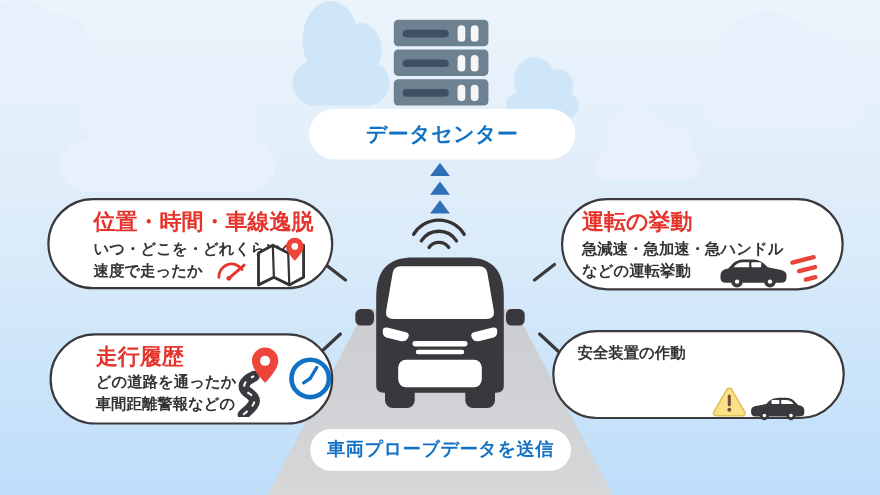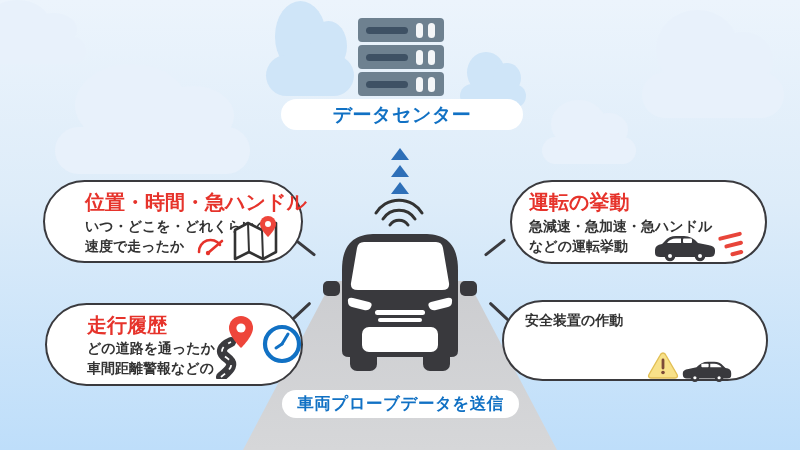--- a/index.html
+++ b/index.html
@@ -33,22 +33,22 @@
   .srow{position:relative;height:24px;margin-bottom:3px;background:#6e8190;border-radius:4px;}
   .srow .slot{position:absolute;left:8px;top:8.5px;width:42px;height:7px;background:#3e5164;border-radius:3.5px;}
   .srow .led1,.srow .led2{position:absolute;top:4.5px;width:7px;height:15px;background:#f4f6f8;border-radius:3.5px;}
   .srow .led1{right:21px;} .srow .led2{right:9px;}
   
   .pill{
     position:absolute;background:#fff;border-radius:999px;
     display:flex;align-items:center;justify-content:center;
     color:#1171c4;font-weight:800;letter-spacing:.5px;
   }
-  .pill.dc{left:281px;top:99px;width:242px;height:31px;font-size:19px;}
-  .pill.send{left:282px;top:390px;width:237px;height:28px;font-size:16.5px;text-align:center;}
+  .pill.dc{left:281px;top:99px;width:242px;height:46px;font-size:19px;}
+  .pill.send{left:282px;top:390px;width:237px;height:38px;font-size:16.5px;text-align:center;}
   
   .arrows{position:absolute;left:391px;top:148px;width:18px;}
   .tri{width:0;height:0;border-left:9px solid transparent;border-right:9px solid transparent;
        border-bottom:12px solid #2e6fb8;margin:0 auto 5px auto;}
   .wifi{position:absolute;left:366px;top:197px;}
   
   .car{position:absolute;left:322px;top:226px;}
   
   .bubble{
     position:absolute;background:#fff;border:2.5px solid #3a3a3e;border-radius:44px;
@@ -157,21 +157,21 @@
   <div class="pill send z7">
     <span>車両プローブデータを送信</span>
   </div>
 
   <div class="tail tail-tl"></div>
   <div class="tail tail-bl"></div>
   <div class="tail tail-tr"></div>
   <div class="tail tail-br"></div>
 
   <div class="bubble bub-tl">
-    <div class="ttl">位置・時間・急ハンドル</div>
+    <div class="ttl">位置・時間・車線逸脱</div>
     <div class="ln">いつ・どこを・どれくらいの</div>
     <div class="ln">速度で走ったか</div>
     <svg class="ic" style="left:150px;top:52px;" width="30" height="22" viewBox="0 0 30 22">
       <path d="M4 18 A 11.5 11.5 0 0 1 25 11" fill="none" stroke="#e6332b" stroke-width="2.6" stroke-linecap="round"></path>
       <circle cx="13" cy="19" r="2.2" fill="#e6332b"></circle>
       <line x1="13" y1="19" x2="27" y2="7" stroke="#e6332b" stroke-width="2.6" stroke-linecap="round"></line>
     </svg>
     <svg class="ic" style="left:186px;top:34px;" width="52" height="50" viewBox="0 0 52 50">
       <path d="M4 14 L17 7 L31 14 L45 7 L45 36 L32 43 L18 36 L4 43 Z" fill="#fff" stroke="#333" stroke-width="2.6" stroke-linejoin="round"></path>
       <path d="M17 7 L18 36 M31 14 L32 43" fill="none" stroke="#333" stroke-width="2"></path>

